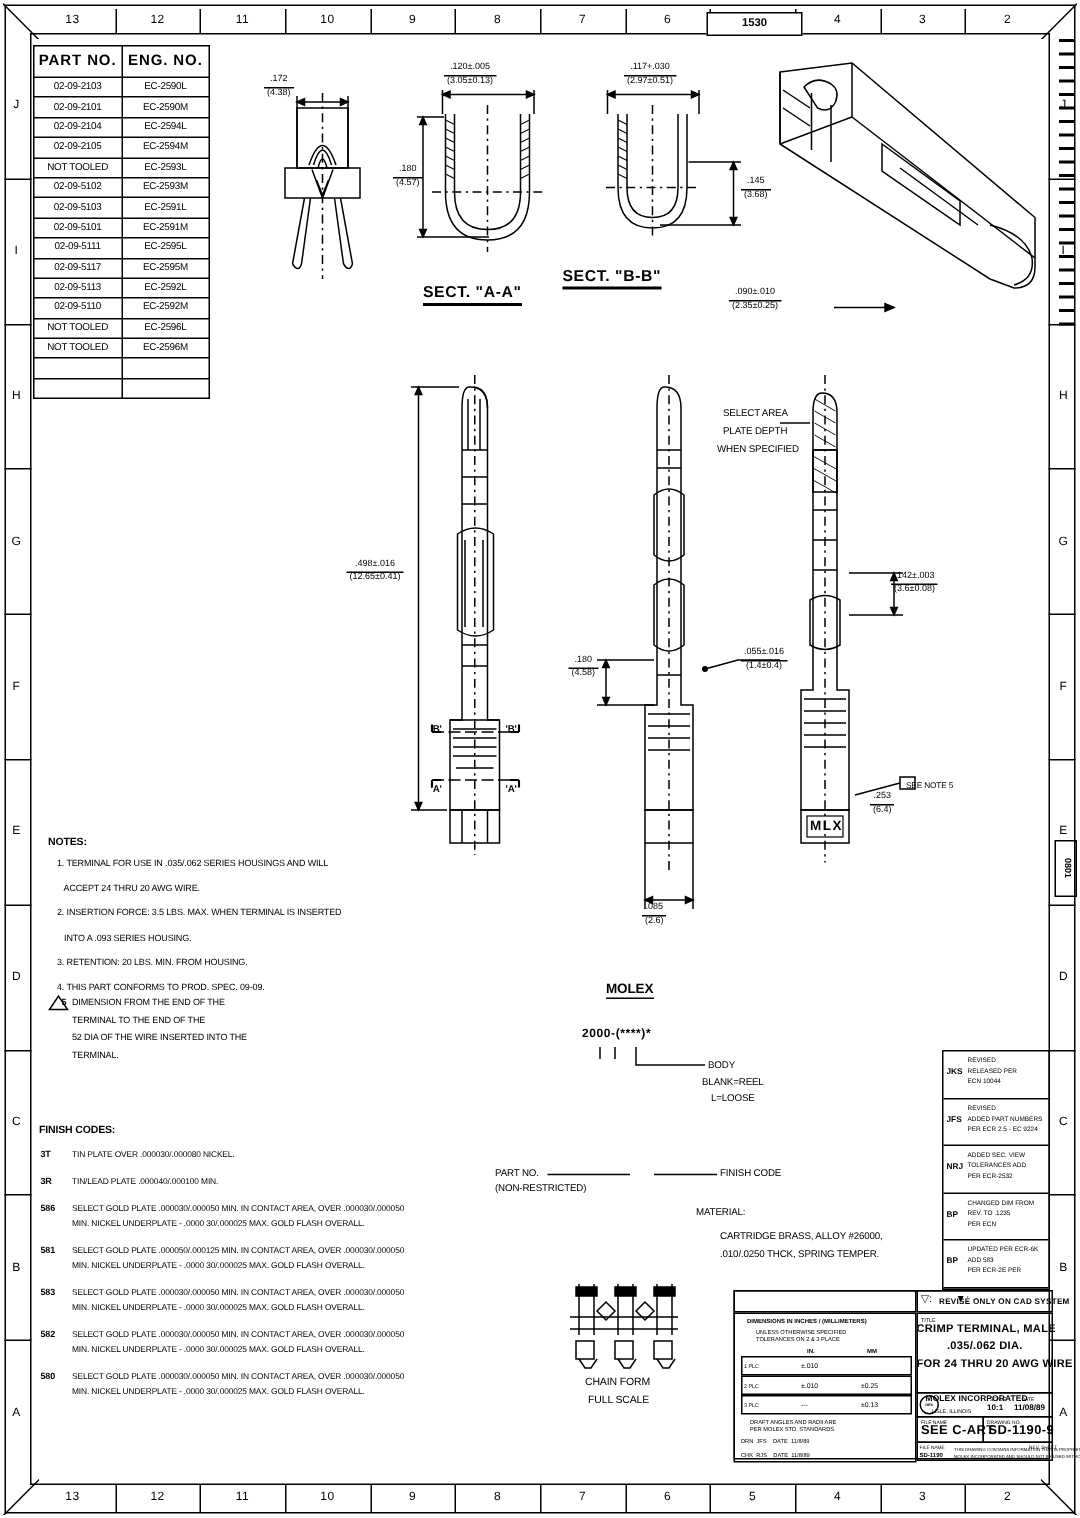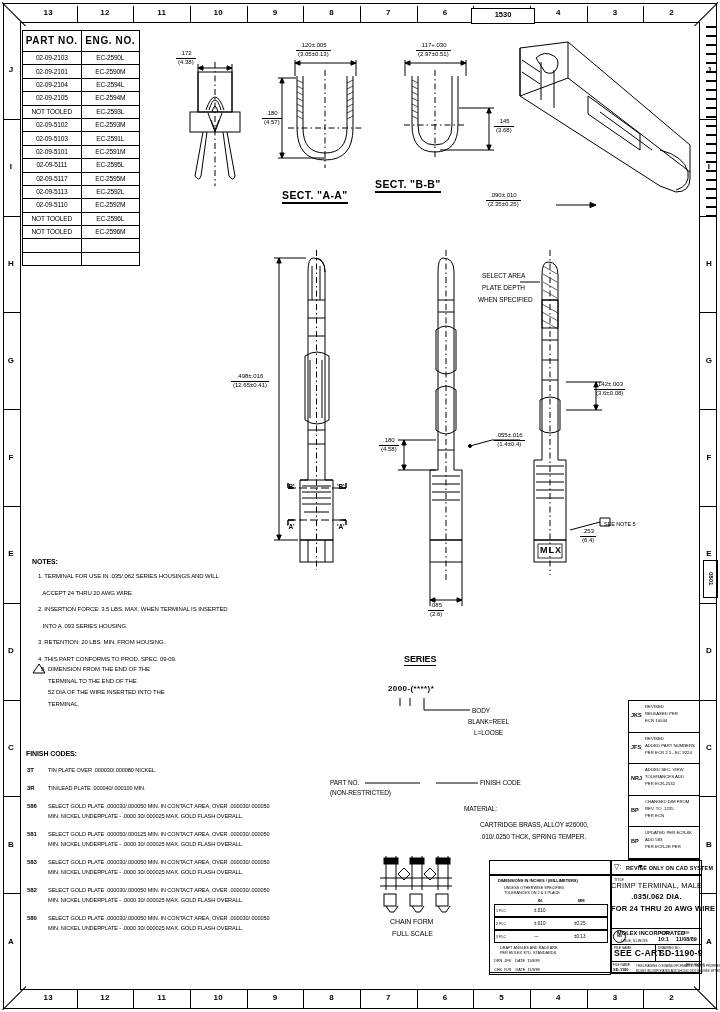--- a/index.html
+++ b/index.html
@@ -9,21 +9,21 @@
   
   #sheet{position:absolute;inset:0;background:#fff;}
   .frame-outer{position:absolute;left:3px;top:3px;width:714px;height:1006px;border:1px solid #000;box-sizing:border-box;}
   .frame-inner{position:absolute;left:20px;top:22px;width:680px;height:968px;border:1.5px solid #000;box-sizing:border-box;}
 
   
   .corner{position:absolute;width:24px;height:24px;overflow:hidden;}
   .corner i{position:absolute;width:40px;height:1px;background:#000;top:12px;left:-8px;}
 
   
-  .zone{position:absolute;font-size:8px;font-weight:bold;text-align:center;
+  .zone{position:absolute;font-size:8px;font-weight:normal;text-align:center;
         letter-spacing:.3px;line-height:14px;}
   .ztick{position:absolute;background:#000;}
 
   .zone-box{position:absolute;border:1.2px solid #000;background:#fff;
             font-size:7.5px;font-weight:bold;text-align:center;line-height:12px;}
 
   
   #pn-table{position:absolute;left:22px;top:30px;width:118px;border-collapse:collapse;}
   #pn-table td,#pn-table th{border:1px solid #000;padding:0;height:12.4px;
       font-size:6.6px;text-align:center;font-family:"Liberation Sans",sans-serif;
@@ -581,21 +581,21 @@
       <div class="t" style="left: 48px; top: 858px; font-size: 5.6px;">SELECT GOLD PLATE .000030/.000050 MIN. IN CONTACT AREA, OVER .000030/.000050</div>
       <div class="t" style="left: 48px; top: 868px; font-size: 5.6px;">MIN. NICKEL UNDERPLATE - .0000 30/.000025 MAX. GOLD FLASH OVERALL.</div>
       <div class="t b" style="left: 27px; top: 886px; font-size: 6px;">582</div>
       <div class="t" style="left: 48px; top: 886px; font-size: 5.6px;">SELECT GOLD PLATE .000030/.000050 MIN. IN CONTACT AREA, OVER .000030/.000050</div>
       <div class="t" style="left: 48px; top: 896px; font-size: 5.6px;">MIN. NICKEL UNDERPLATE - .0000 30/.000025 MAX. GOLD FLASH OVERALL.</div>
       <div class="t b" style="left: 27px; top: 914px; font-size: 6px;">580</div>
       <div class="t" style="left: 48px; top: 914px; font-size: 5.6px;">SELECT GOLD PLATE .000030/.000050 MIN. IN CONTACT AREA, OVER .000030/.000050</div>
       <div class="t" style="left: 48px; top: 924px; font-size: 5.6px;">MIN. NICKEL UNDERPLATE - .0000 30/.000025 MAX. GOLD FLASH OVERALL.</div>
     </div>
 
-  <div class="t b" style="left:404px;top:655px;font-size:9px;border-bottom:1.6px solid #000;padding-bottom:1px;">SERIES</div>
+  <div class="t b" style="left:404px;top:655px;font-size:9px;border-bottom:1.6px solid #000;padding-bottom:1px;">MOLEX</div>
   <div class="t b" style="left:388px;top:685px;font-size:8px;letter-spacing:.4px;">2000-(****)*</div>
   <div class="t" style="left:472px;top:707px;">BODY</div>
   <div class="t" style="left:468px;top:718px;">BLANK=REEL</div>
   <div class="t" style="left:474px;top:729px;">L=LOOSE</div>
   <div class="t" style="left:330px;top:779px;">PART NO.</div>
   <div class="t" style="left:480px;top:779px;">FINISH CODE</div>
   <div class="t" style="left:330px;top:789px;">(NON-RESTRICTED)</div>
 
   <div class="t" style="left:464px;top:805px;font-size:6.5px;">MATERIAL:</div>
   <div class="t" style="left:480px;top:821px;font-size:6.5px;">CARTRIDGE BRASS, ALLOY #26000,</div>
@@ -663,21 +663,21 @@
         <div class="tb-txt" style="left: 44px; top: 73px; font-size: 4.6px;">---</div>
         <div class="tb-txt" style="left: 84px; top: 73px; font-size: 4.6px;">±0.13</div>
       </div>
     <div class="tb-txt" style="left:10px;top:84px;font-size:3.8px;">DRAFT ANGLES AND RADII ARE</div>
     <div class="tb-txt" style="left:10px;top:89px;font-size:3.8px;">PER MOLEX STD. STANDARDS.</div>
     <div class="tb-txt" style="left:4px;top:97px;font-size:3.8px;">DRN  JFS    DATE  11/8/89</div>
     <div class="tb-txt" style="left:4px;top:106px;font-size:3.8px;">CHK  RJS    DATE  11/8/89</div>
 
     <div class="tb-cell" style="left:121px;top:14px;width:91px;height:54px;"></div>
     <div class="tb-txt" style="left:124px;top:16px;font-size:3.6px;">TITLE</div>
-    <div class="tb-txt" style="left:121px;top:22px;width:91px;text-align:center;font-size:7.4px;font-weight:normal;letter-spacing:.2px;">CRIMP TERMINAL, MALE</div>
+    <div class="tb-txt" style="left:121px;top:22px;width:91px;text-align:center;font-size:7.4px;font-weight:bold;letter-spacing:.2px;">CRIMP TERMINAL, MALE</div>
     <div class="tb-txt" style="left:121px;top:33px;width:91px;text-align:center;font-size:7.4px;font-weight:bold;letter-spacing:.2px;">.035/.062 DIA.</div>
     <div class="tb-txt" style="left:121px;top:45px;width:91px;text-align:center;font-size:7.4px;font-weight:bold;letter-spacing:.2px;">FOR 24 THRU 20 AWG WIRE</div>
 
     <div class="tb-cell" style="left:121px;top:67px;width:91px;height:17px;"></div>
     <div class="tb-txt" style="left:127px;top:69px;font-size:5.6px;font-weight:bold;letter-spacing:.1px;">MOLEX INCORPORATED</div>
     <div class="tb-txt" style="left:131px;top:77px;font-size:3.6px;">LISLE, ILLINOIS</div>
     <div class="tb-txt" style="left:170px;top:69px;font-size:3.3px;">SCALE</div>
     <div class="tb-txt" style="left:191px;top:69px;font-size:3.3px;">DATE</div>
     <div class="tb-txt" style="left:168px;top:75px;font-size:5.4px;font-weight:bold;">10:1</div>
     <div class="tb-txt" style="left:186px;top:75px;font-size:5.4px;font-weight:bold;">11/08/89</div>

